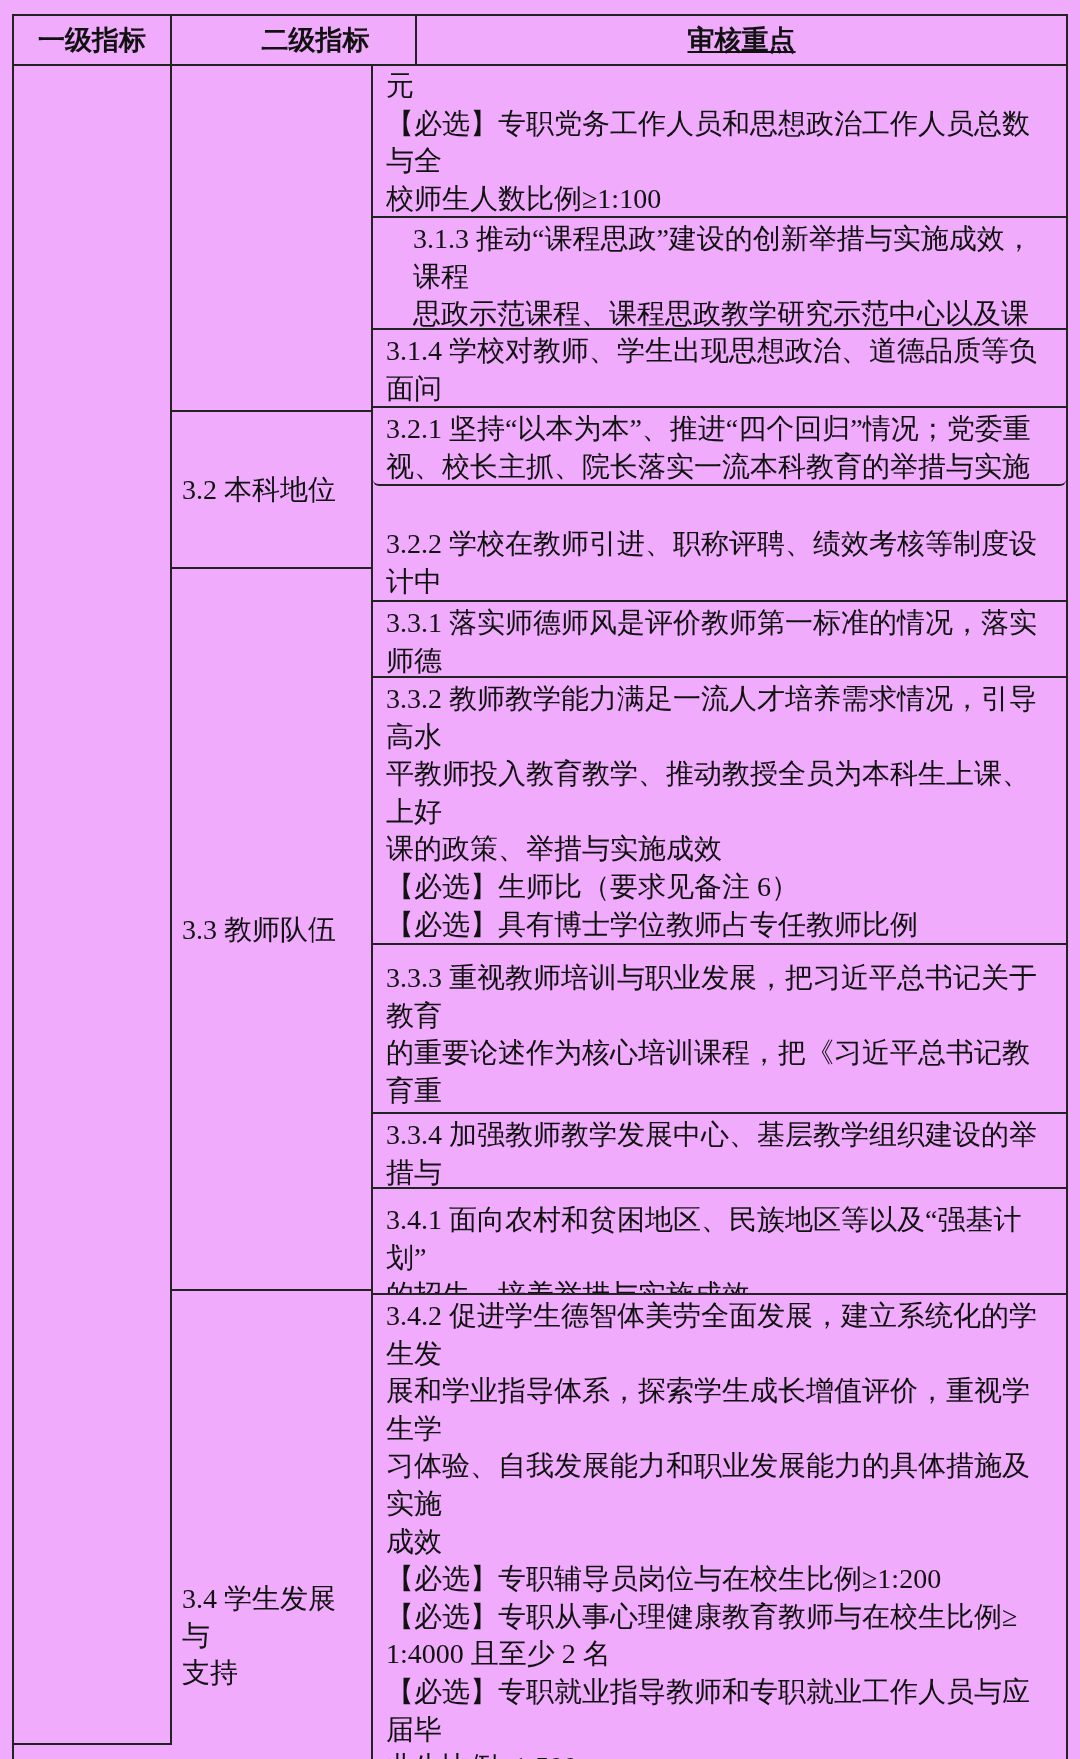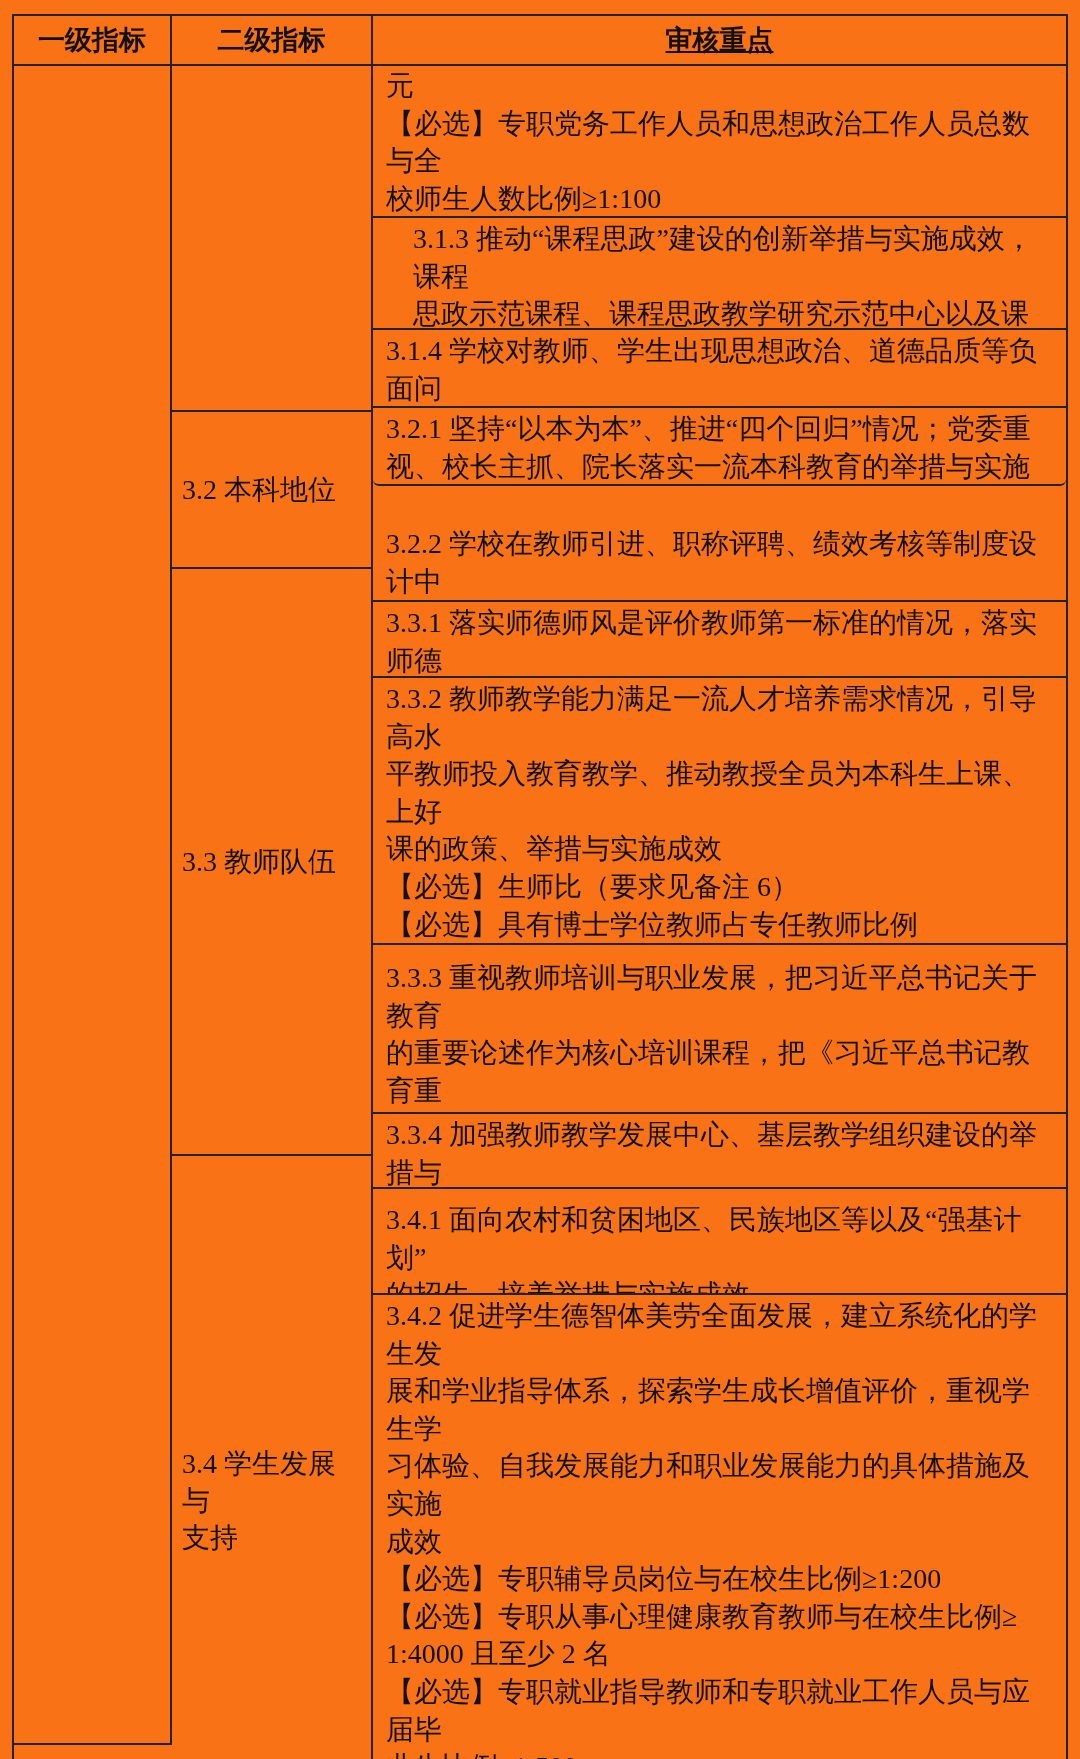--- a/index.html
+++ b/index.html
@@ -1,19 +1,19 @@
 <!DOCTYPE html>
 <html><head>
 <meta charset="utf-8">
 <style>
   html,body{margin:0;padding:0;background:#ffffff;}
   .page{
     position:relative;
     width:1080px;height:1759px;
-    background:#f97316;
+    background:#f0abfc;
     overflow:hidden;
     font-family:"Liberation Serif","DejaVu Serif",serif;
     color:#111;
   }
   .table{
     position:absolute;left:12px;top:14px;
     width:1056px;
     border-top:2px solid #222;
     border-left:2px solid #222;
     border-right:2px solid #222;
@@ -26,21 +26,21 @@
     box-sizing:border-box;
     font-family:"DejaVu Sans","Liberation Sans",sans-serif;
     font-weight:700;
     font-size:27px;
   }
   .hcell{
     display:flex;align-items:center;justify-content:center;
     box-sizing:border-box;
   }
   .hcell.c1{width:158px;border-right:2px solid #222;}
-  .hcell.c2{width:201px;border-right:2px solid #222;}
+  .hcell.c2{width:201px;border-right:2px solid #222;margin-left:44px;}
   .hcell.c3{flex:1;text-decoration:underline;}
   .body-row{display:flex;}
   .col1{
     width:158px;box-sizing:border-box;
     border-right:2px solid #222;
     height:1679px;
     border-bottom:2px solid #222;
   }
   .col2{
     width:201px;box-sizing:border-box;
@@ -81,21 +81,21 @@
       <div class="hcell c3">审核重点</div>
     </div>
 
     <div class="body-row">
 
       <div class="col1"></div>
 
       <div class="col2">
         <div class="c2cell" style="height:346px;"></div>
         <div class="c2cell" style="height:157px;">3.2 本科地位</div>
-        <div class="c2cell" style="height:587px;">3.3 教师队伍</div>
+        <div class="c2cell" style="height:722px;">3.3 教师队伍</div>
         <div class="c2cell" style="height:690px;">3.4 学生发展与
 支持</div>
       </div>
 
       <div class="col3">
         <div class="c3cell" style="height:152px;padding-top:1px;">元
 【必选】专职党务工作人员和思想政治工作人员总数与全
 校师生人数比例≥1:100
 【必选】生均网络思政工作专项经费≥40 元</div>
         <div class="c3cell" style="height:112px;padding-left:40px;">3.1.3 推动“课程思政”建设的创新举措与实施成效，课程

